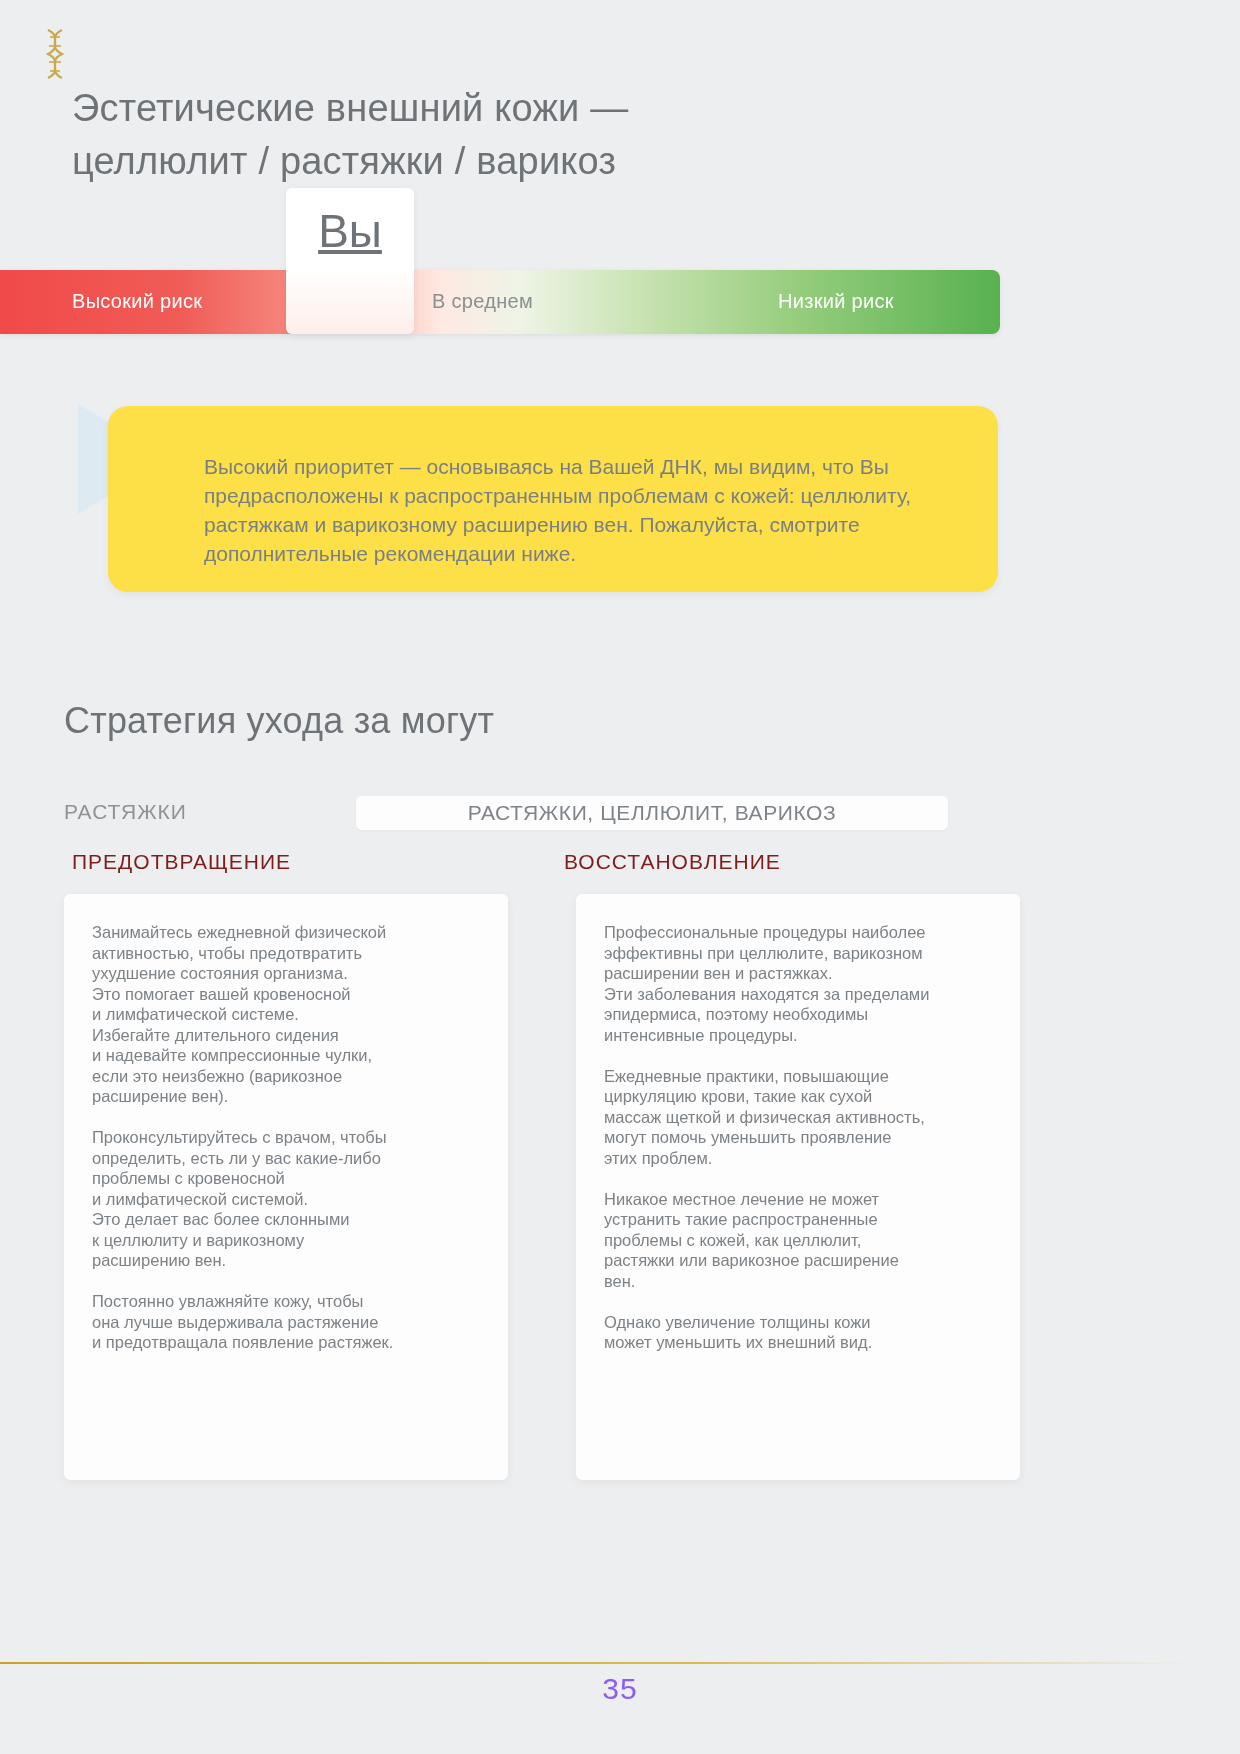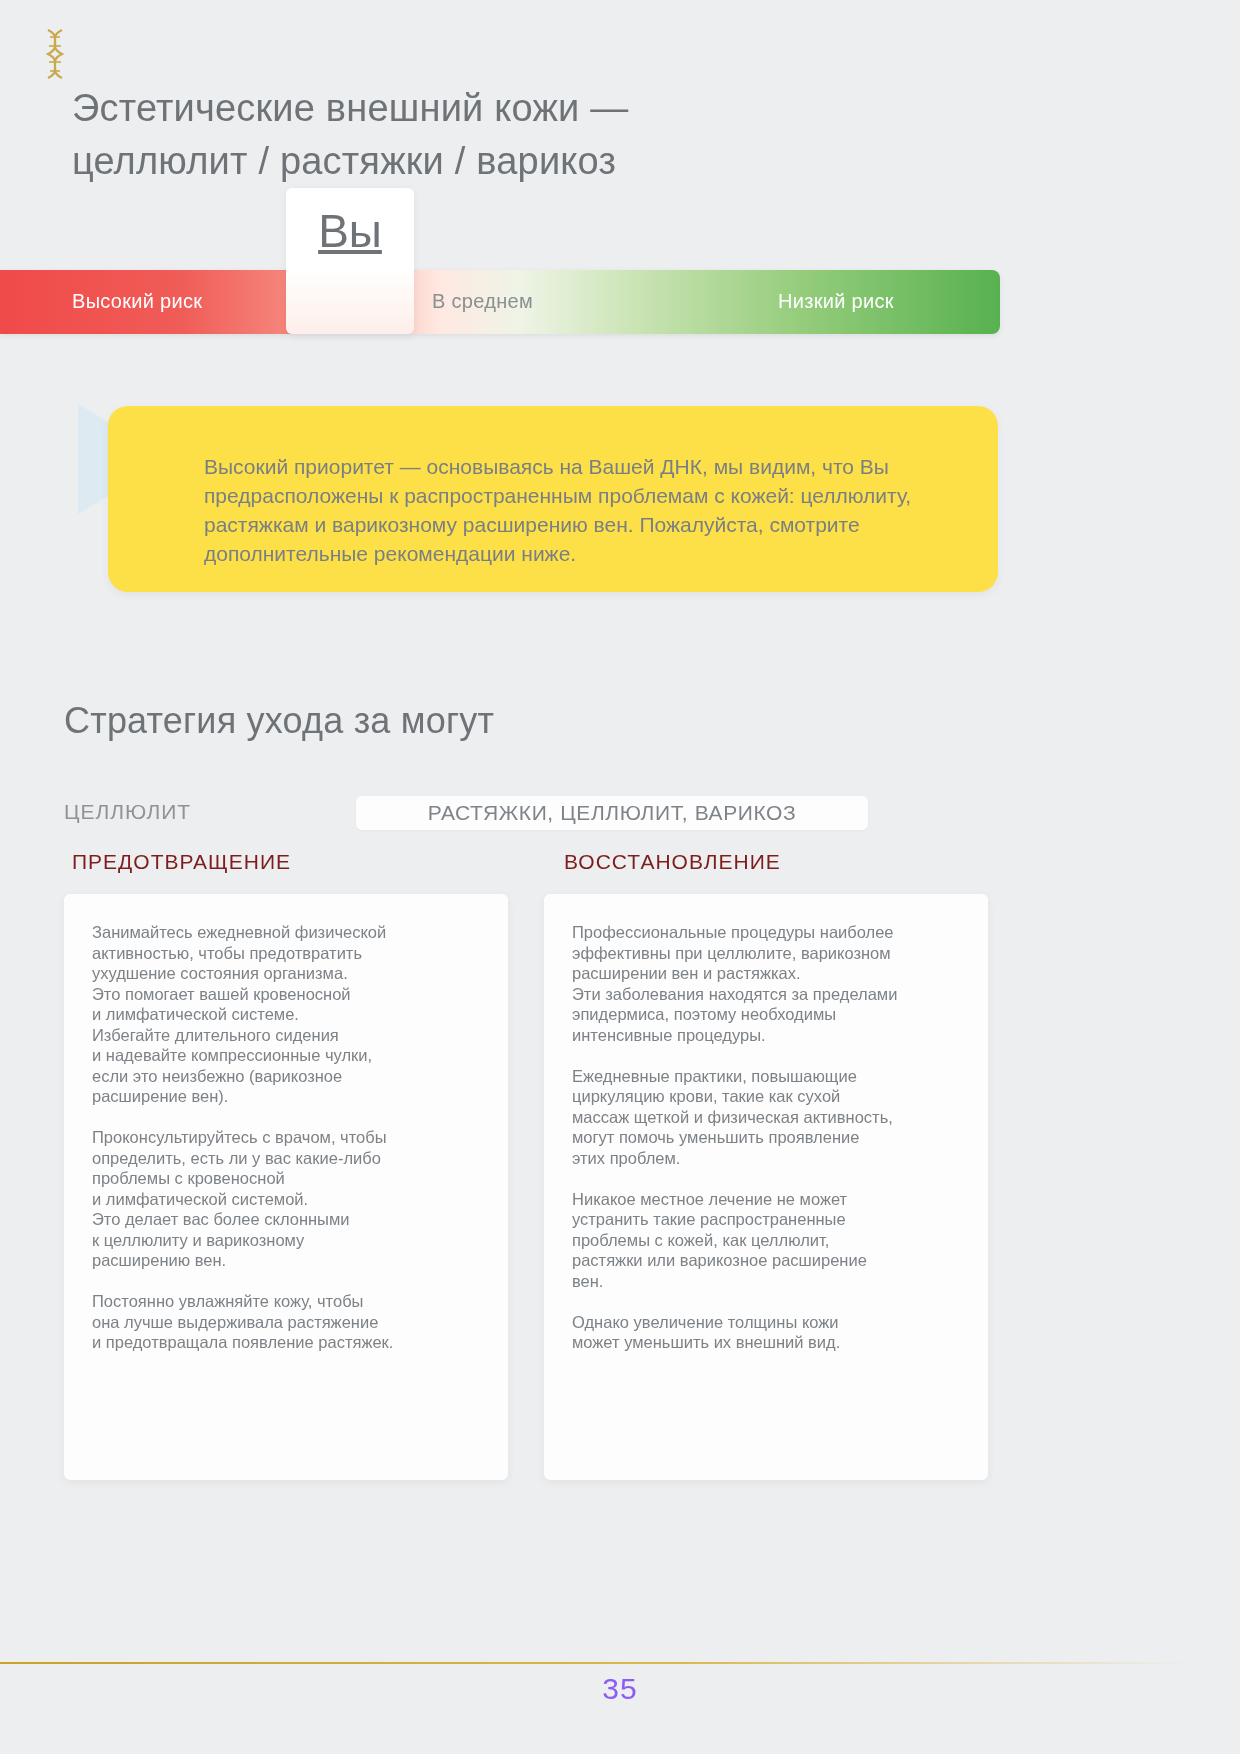--- a/index.html
+++ b/index.html
@@ -146,21 +146,21 @@
     left: 64px;
     top: 800px;
     font-size: 21px;
     letter-spacing: 1px;
     color: #8e9398;
   }
   .problem-pill {
     position: absolute;
     left: 356px;
     top: 796px;
-    width: 512px;
+    width: 592px;
     height: 34px;
     background: #fdfdfd;
     border-radius: 6px;
     display: flex;
     align-items: center;
     justify-content: center;
     font-size: 21px;
     letter-spacing: 0.6px;
     color: #7f848a;
     box-shadow: 0 1px 3px rgba(0,0,0,0.04);
@@ -181,21 +181,21 @@
   .card {
     position: absolute;
     top: 894px;
     width: 444px;
     height: 586px;
     background: #fdfdfd;
     border-radius: 6px;
     box-shadow: 0 3px 10px rgba(0,0,0,0.05);
   }
   .card.left  { left: 64px; }
-  .card.right { left: 544px; }
+  .card.right { left: 576px; }
   .card .body {
     position: absolute;
     left: 28px;
     top: 28px;
     width: 390px;
     font-size: 16.5px;
     line-height: 20.5px;
     color: #7d8287;
     white-space: pre-line;
   }
@@ -254,21 +254,21 @@
   <div class="callout-arrow"></div>
   <div class="callout">
     <p>Высокий приоритет — основываясь на Вашей ДНК, мы видим,
 что Вы предрасположены к распространенным проблемам
 с кожей: целлюлиту, растяжкам и варикозному расширению вен.
 Пожалуйста, смотрите дополнительные рекомендации ниже.</p>
   </div>
 
   <div class="section-title">Стратегия ухода за могут</div>
 
-  <div class="problem-label">ЦЕЛЛЮЛИТ</div>
+  <div class="problem-label">РАСТЯЖКИ</div>
   <div class="problem-pill">РАСТЯЖКИ, ЦЕЛЛЮЛИТ, ВАРИКОЗ</div>
 
   <div class="col-head left">ПРЕДОТВРАЩЕНИЕ</div>
   <div class="col-head right">ВОССТАНОВЛЕНИЕ</div>
 
   <div class="card left">
     <div class="body">Занимайтесь ежедневной физической
 активностью, чтобы предотвратить
 ухудшение состояния организма.
 Это помогает вашей кровеносной

